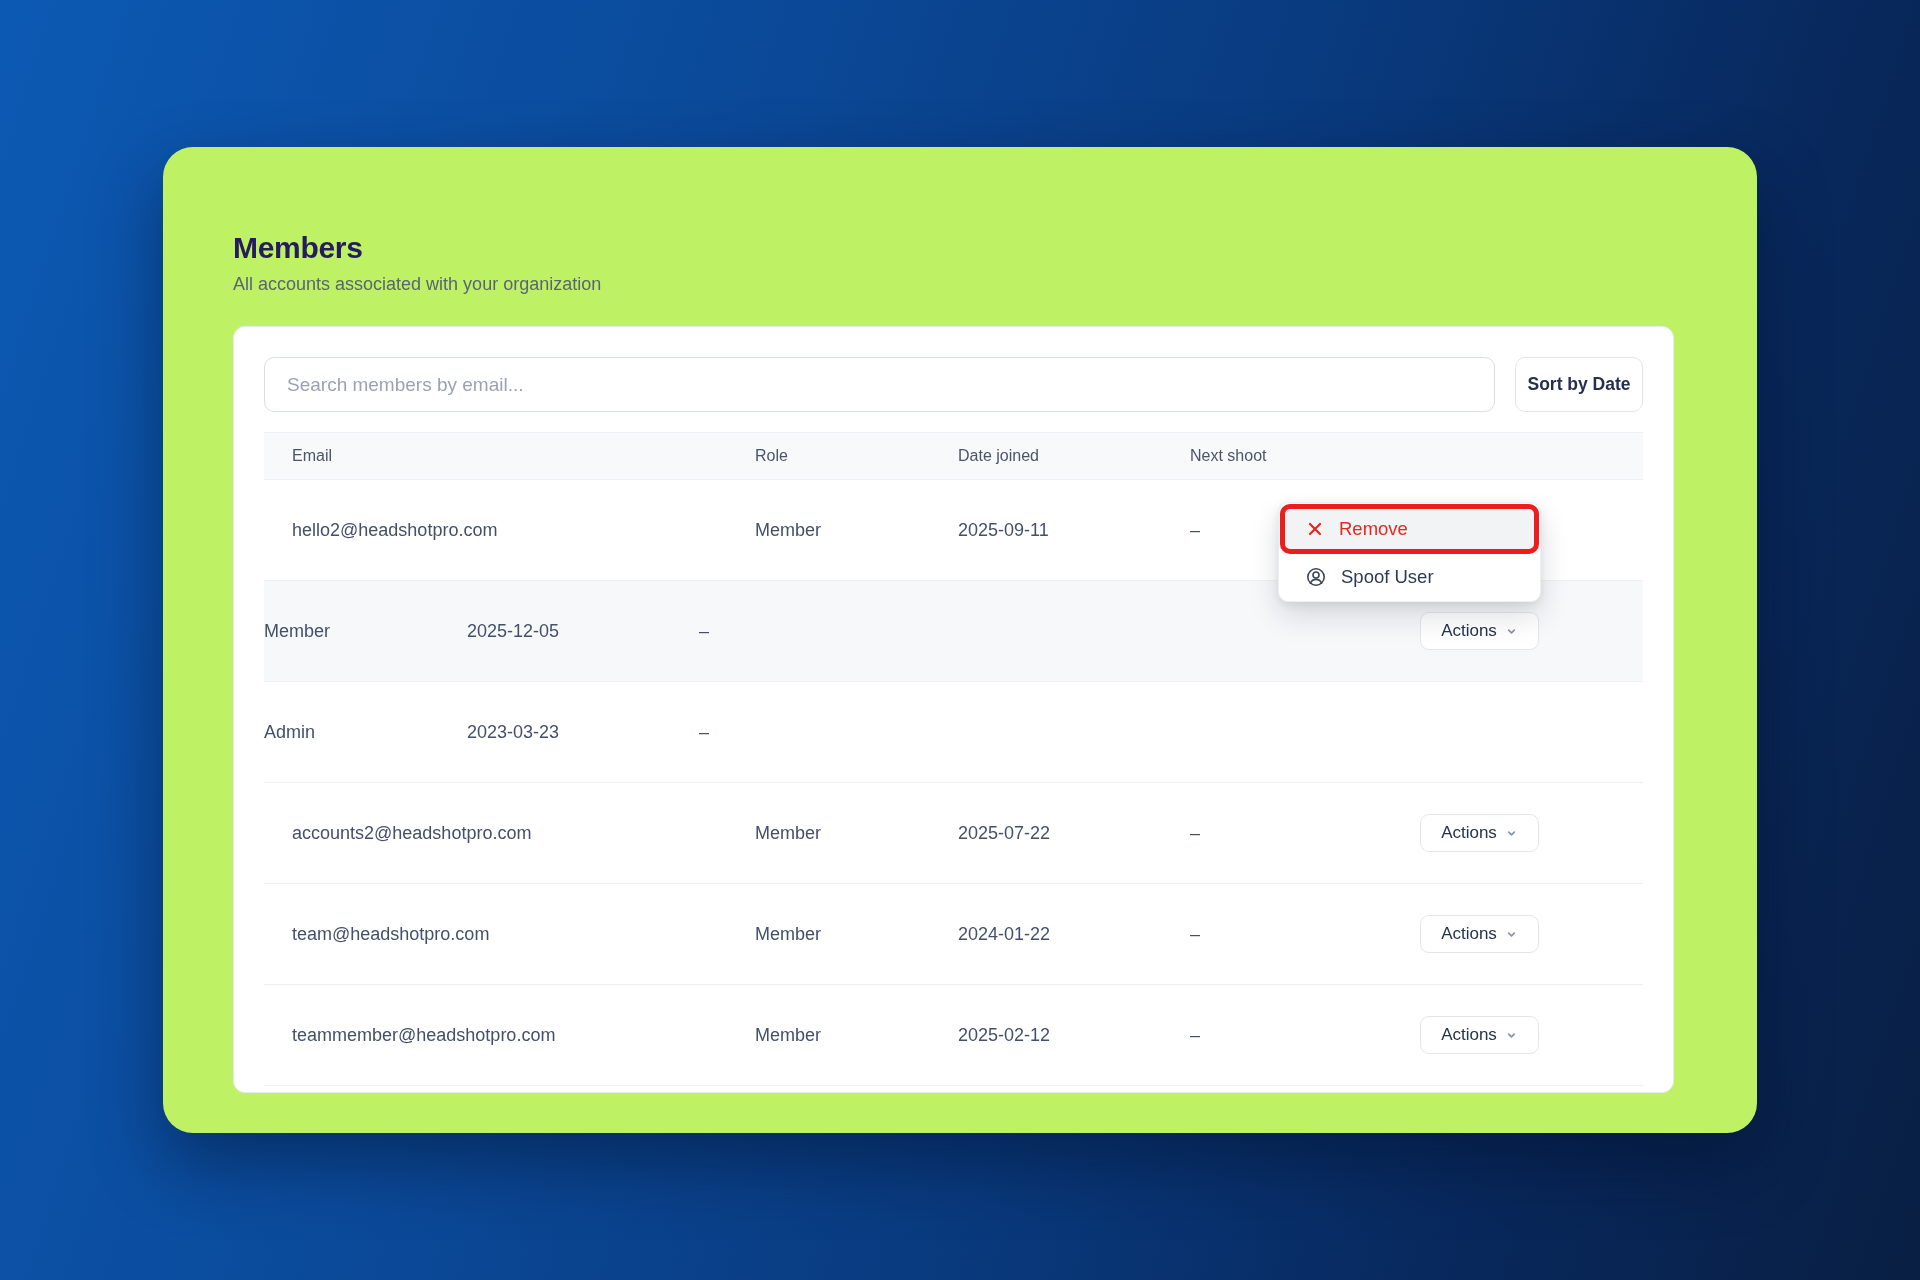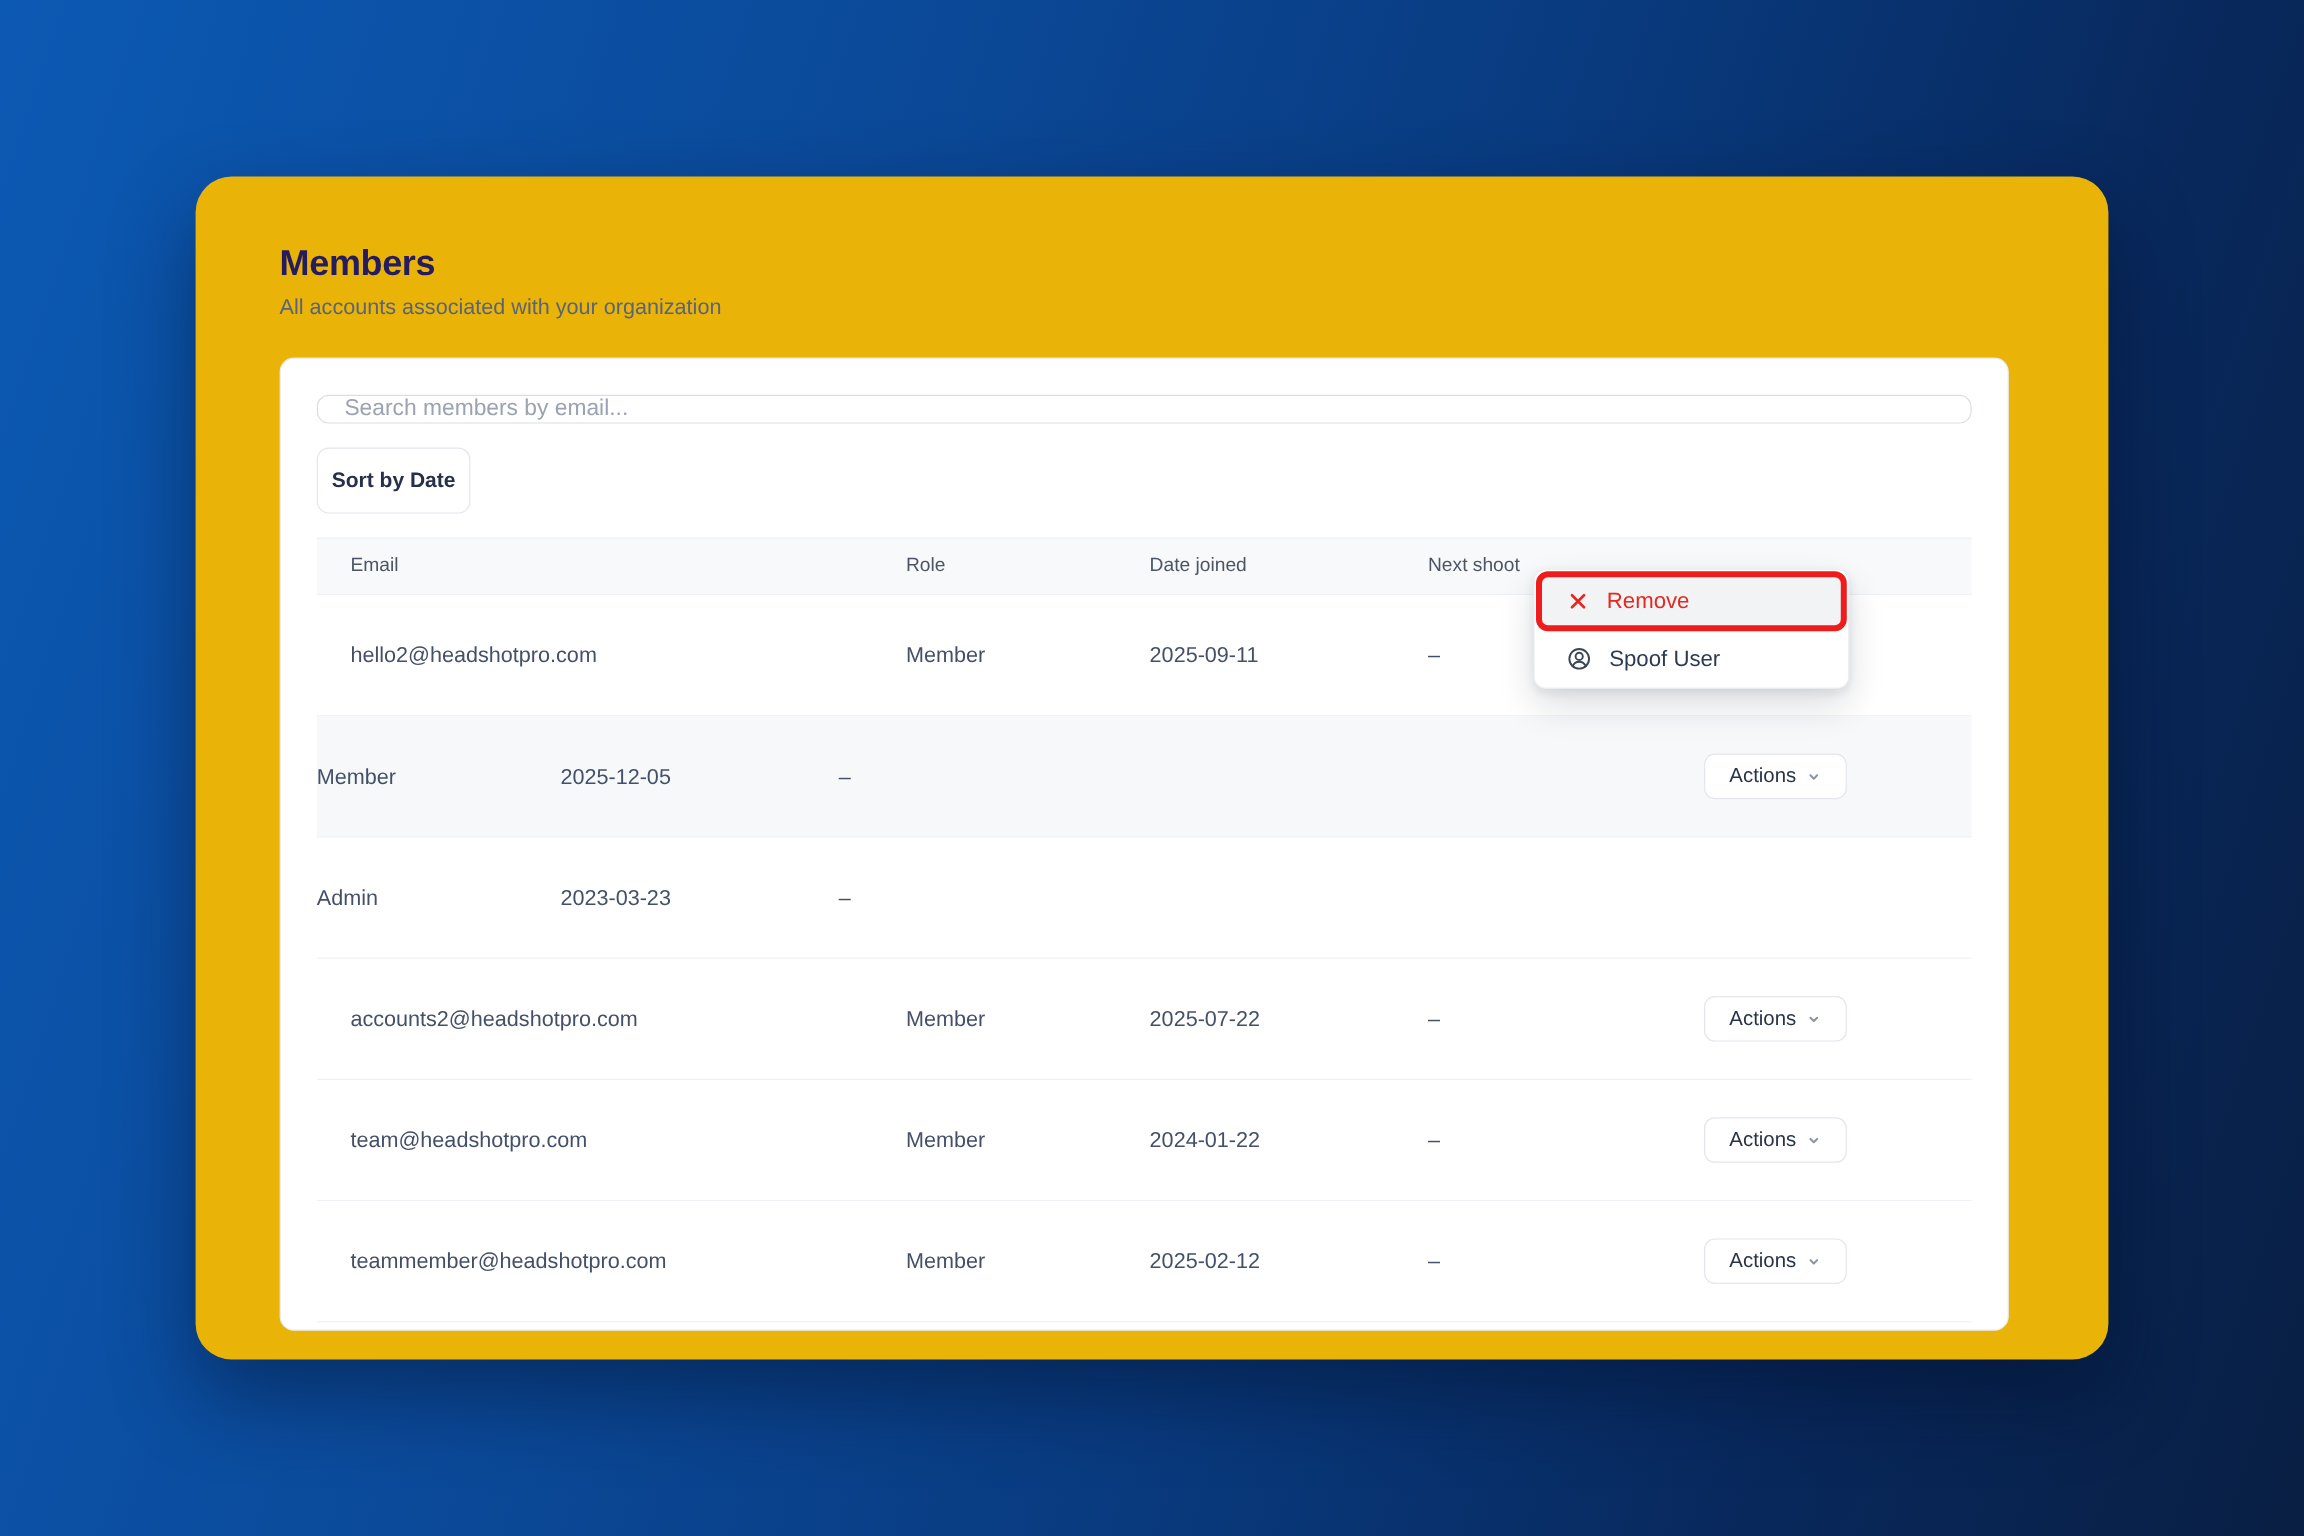--- a/index.html
+++ b/index.html
@@ -4,36 +4,36 @@
 <style>
   html,body{margin:0;padding:0;}
   body{
     width:1920px;height:1280px;overflow:hidden;
     font-family:"Liberation Sans", sans-serif;
     background:linear-gradient(108deg,#0c59b3 0%,#0b4a9a 32%,#093a7e 58%,#08285c 80%,#091f43 100%);
     position:relative;
   }
   .card{
     position:absolute;left:163px;top:147px;width:1594px;height:986px;
-    background:#eab308;border-radius:30px;
+    background:#bef264;border-radius:30px;
     box-shadow:0 30px 70px rgba(3,14,38,.45);
-    padding:55px 70px 0;box-sizing:border-box;
+    padding:83px 70px 0;box-sizing:border-box;
   }
   .page-title{
     margin:0;font-size:30px;font-weight:700;color:#241c5e;letter-spacing:-.3px;line-height:36px;
   }
   .page-subtitle{
     margin:6px 0 0;font-size:18px;color:#5a6477;line-height:24px;
   }
   .panel{
     position:relative;margin-top:30px;width:1441px;box-sizing:border-box;
     background:#ffffff;border:1px solid #e8eaef;border-radius:12px;
     padding:30px 30px 6px;
   }
-  .toolbar{display:flex;gap:20px;margin-bottom:20px;flex-direction:column;}
+  .toolbar{display:flex;gap:20px;margin-bottom:20px;}
   .search-input{
     flex:1;height:55px;box-sizing:border-box;border:1px solid #d9dee6;border-radius:10px;
     padding:0 22px;font-size:19px;color:#2d3a54;background:#fff;outline:none;
     font-family:"Liberation Sans", sans-serif;
   }
   .search-input::placeholder{color:#9ba3b3;}
   .sort-btn{
     width:128px;height:55px;box-sizing:border-box;border:1px solid #e3e6ec;border-radius:10px;
     background:#fff;font-size:17.5px;font-weight:600;color:#25304d;cursor:pointer;
     font-family:"Liberation Sans", sans-serif;

